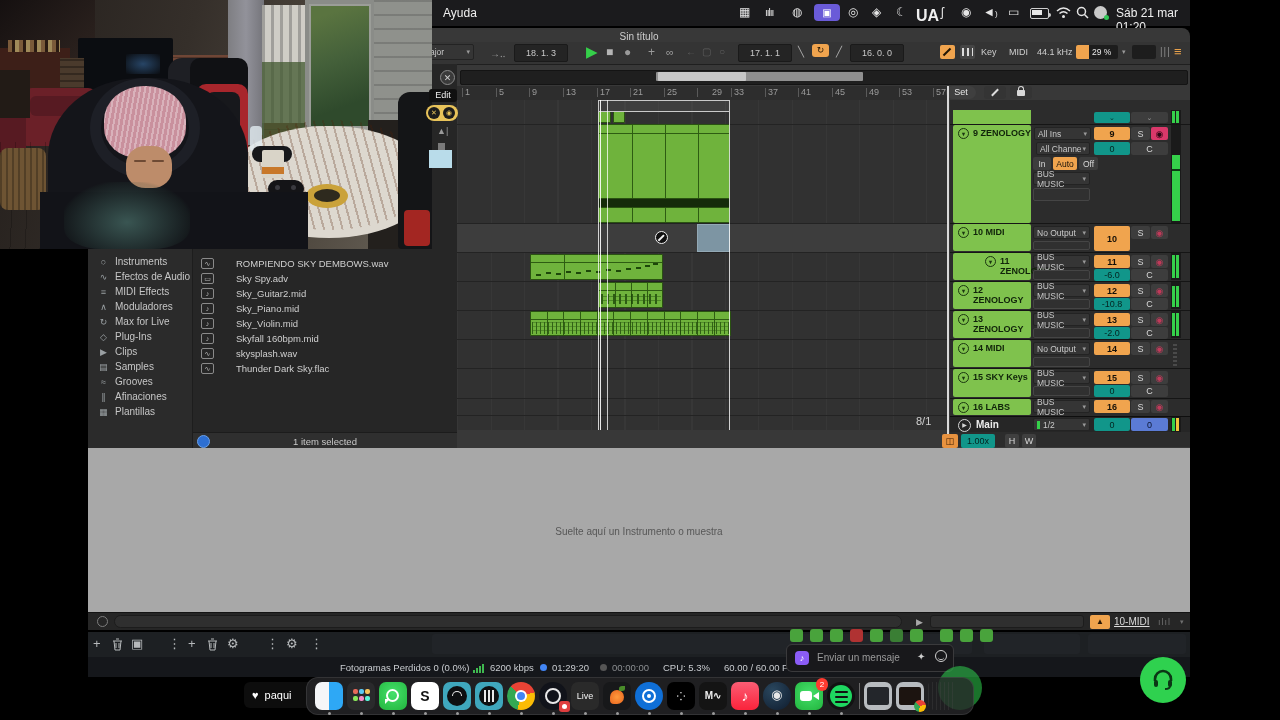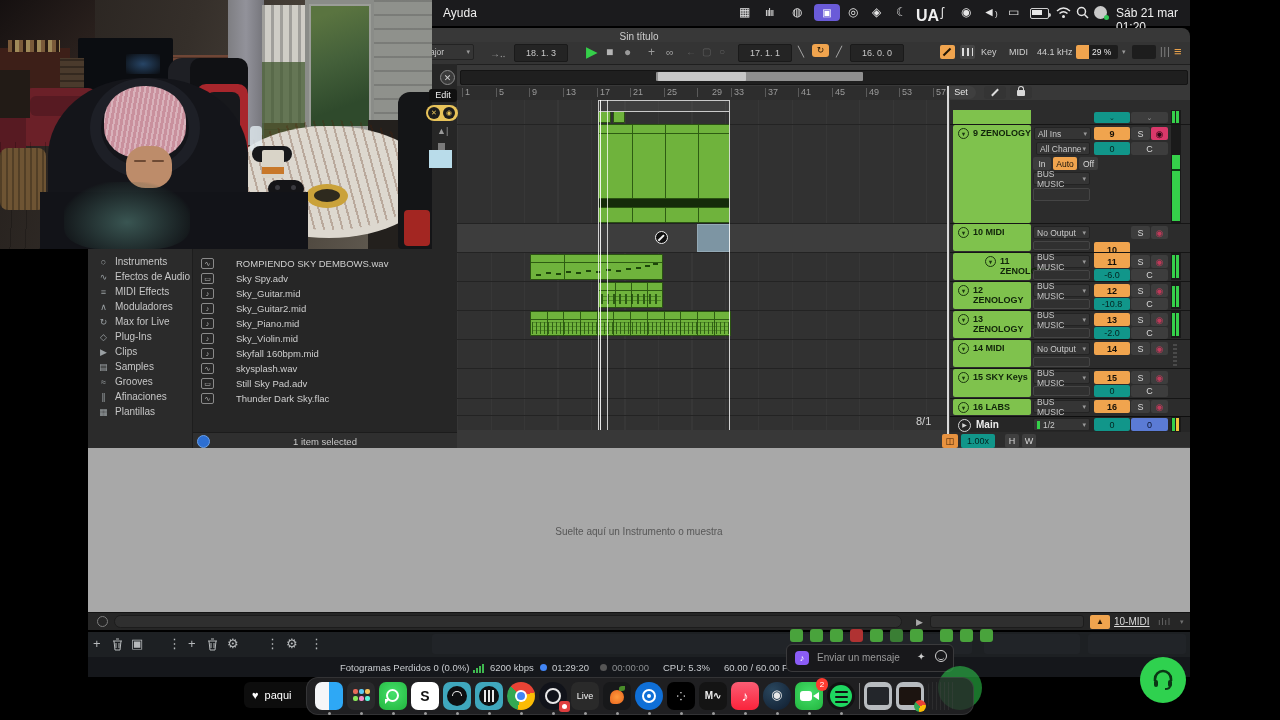--- a/index.html
+++ b/index.html
@@ -281,21 +281,21 @@
       <div class="a" style="left:0;top:123px;width:240px;height:1px;background:#151515;"></div>
 
       <div class="a tname" style="left:3px;top:124px;width:78px;height:27px;align-items:flex-start;padding-top:3px;">
           <span class="tdot"></span>
           <span>10 MIDI</span>
         </div>
       <div class="a dd" style="left:83px;top:126px;width:57px;height:13px;">
           <span>No Output</span>
           <span class="cv">▾</span>
         </div>
-      <div class="a numb" style="left:144px;top:142px;width:36px;height:16px;">10</div>
+      <div class="a numb" style="left:144px;top:126px;width:36px;height:25px;">10</div>
       <div class="a sb" style="left:181px;top:126px;width:19px;height:13px;">S</div>
       <div class="a recb" style="left:201px;top:126px;width:17px;height:13px;">◉</div>
       <div class="a" style="left:83px;top:141px;width:57px;height:9px;background:#303030;border:1px solid #454545;border-radius:2px;box-sizing:border-box;"></div>
       <div class="a" style="left:0;top:152px;width:240px;height:1px;background:#151515;"></div>
 
       <div class="a tname" style="left:3px;top:153px;width:78px;height:27px;align-items:flex-start;padding-top:3px;padding-left:32px;">
           <span class="tdot"></span>
           <span>11 ZENOLOGY</span>
         </div>
       <div class="a dd" style="left:83px;top:155px;width:57px;height:13px;">
@@ -476,45 +476,37 @@
         <div class="file">
             <span class="fi">∿</span>
             <span>ROMPIENDO SKY DEMBOWS.wav</span>
           </div>
         <div class="file">
             <span class="fi">▭</span>
             <span>Sky Spy.adv</span>
           </div>
         <div class="file">
             <span class="fi">♪</span>
-            <span>Sky_Guitar.mid</span>
-          </div>
-        <div class="file">
-            <span class="fi">♪</span>
             <span>Sky_Guitar2.mid</span>
           </div>
         <div class="file">
             <span class="fi">♪</span>
             <span>Sky_Piano.mid</span>
           </div>
         <div class="file">
             <span class="fi">♪</span>
             <span>Sky_Violin.mid</span>
           </div>
         <div class="file">
             <span class="fi">♪</span>
             <span>Skyfall 160bpm.mid</span>
           </div>
         <div class="file">
             <span class="fi">∿</span>
             <span>skysplash.wav</span>
-          </div>
-        <div class="file">
-            <span class="fi">▭</span>
-            <span>Still Sky Pad.adv</span>
           </div>
         <div class="file">
             <span class="fi">∿</span>
             <span>Thunder Dark Sky.flac</span>
           </div>
       </div>
     </div>
     <div class="a" style="left:105px;top:404px;width:264px;height:16px;background:#2f2f2f;border-top:1px solid #1c1c1c;">
       <span class="a" style="left:4px;top:2px;width:11px;height:11px;background:#2d6fd2;border-radius:50%;border:1px solid #6aa0e8;"></span>
       <span class="a" style="left:0;top:3px;width:264px;text-align:center;color:#c9c9c9;font-size:9.5px;">1 item selected</span>

